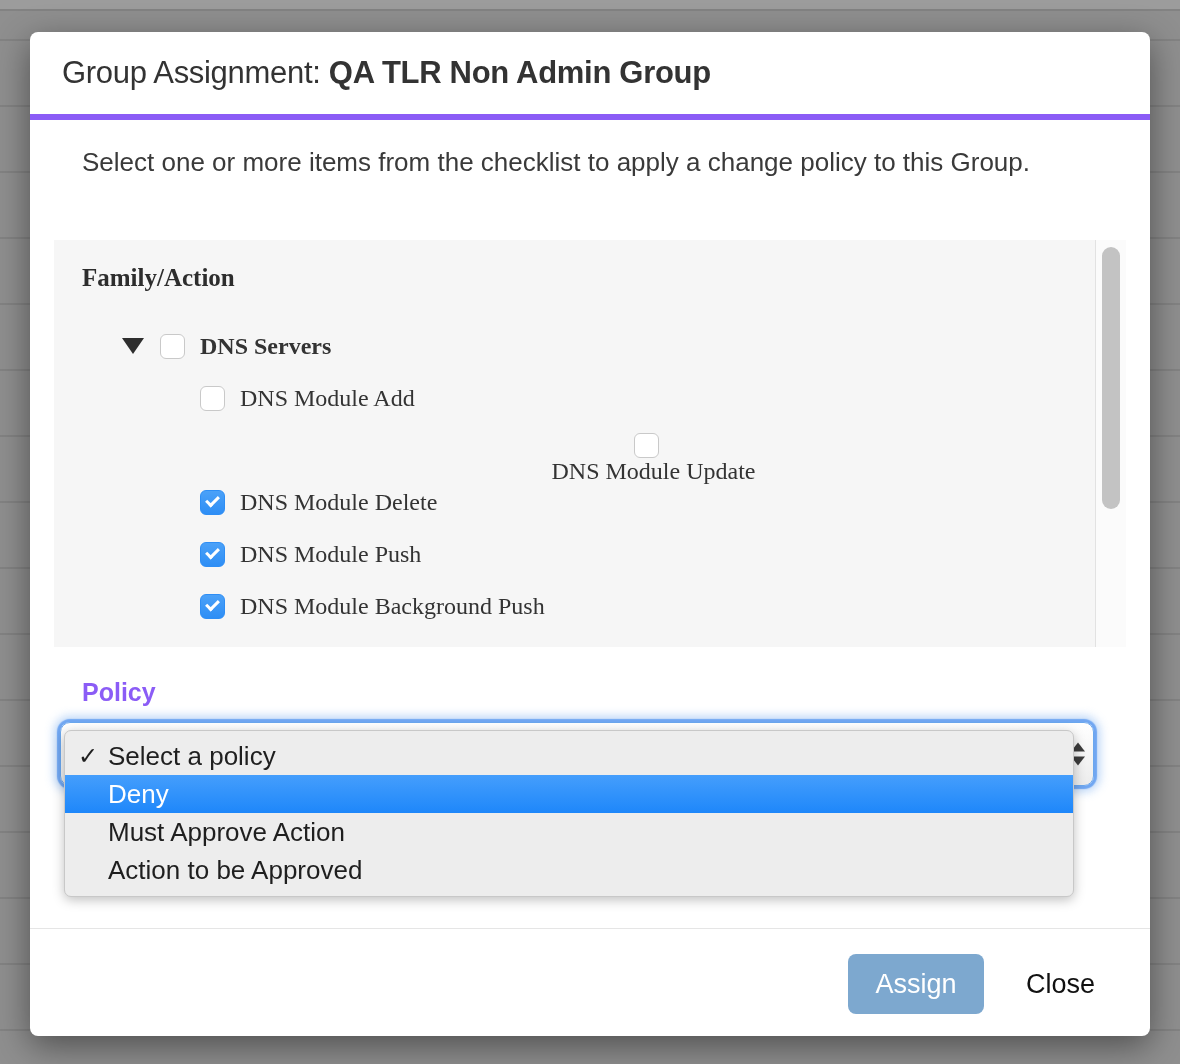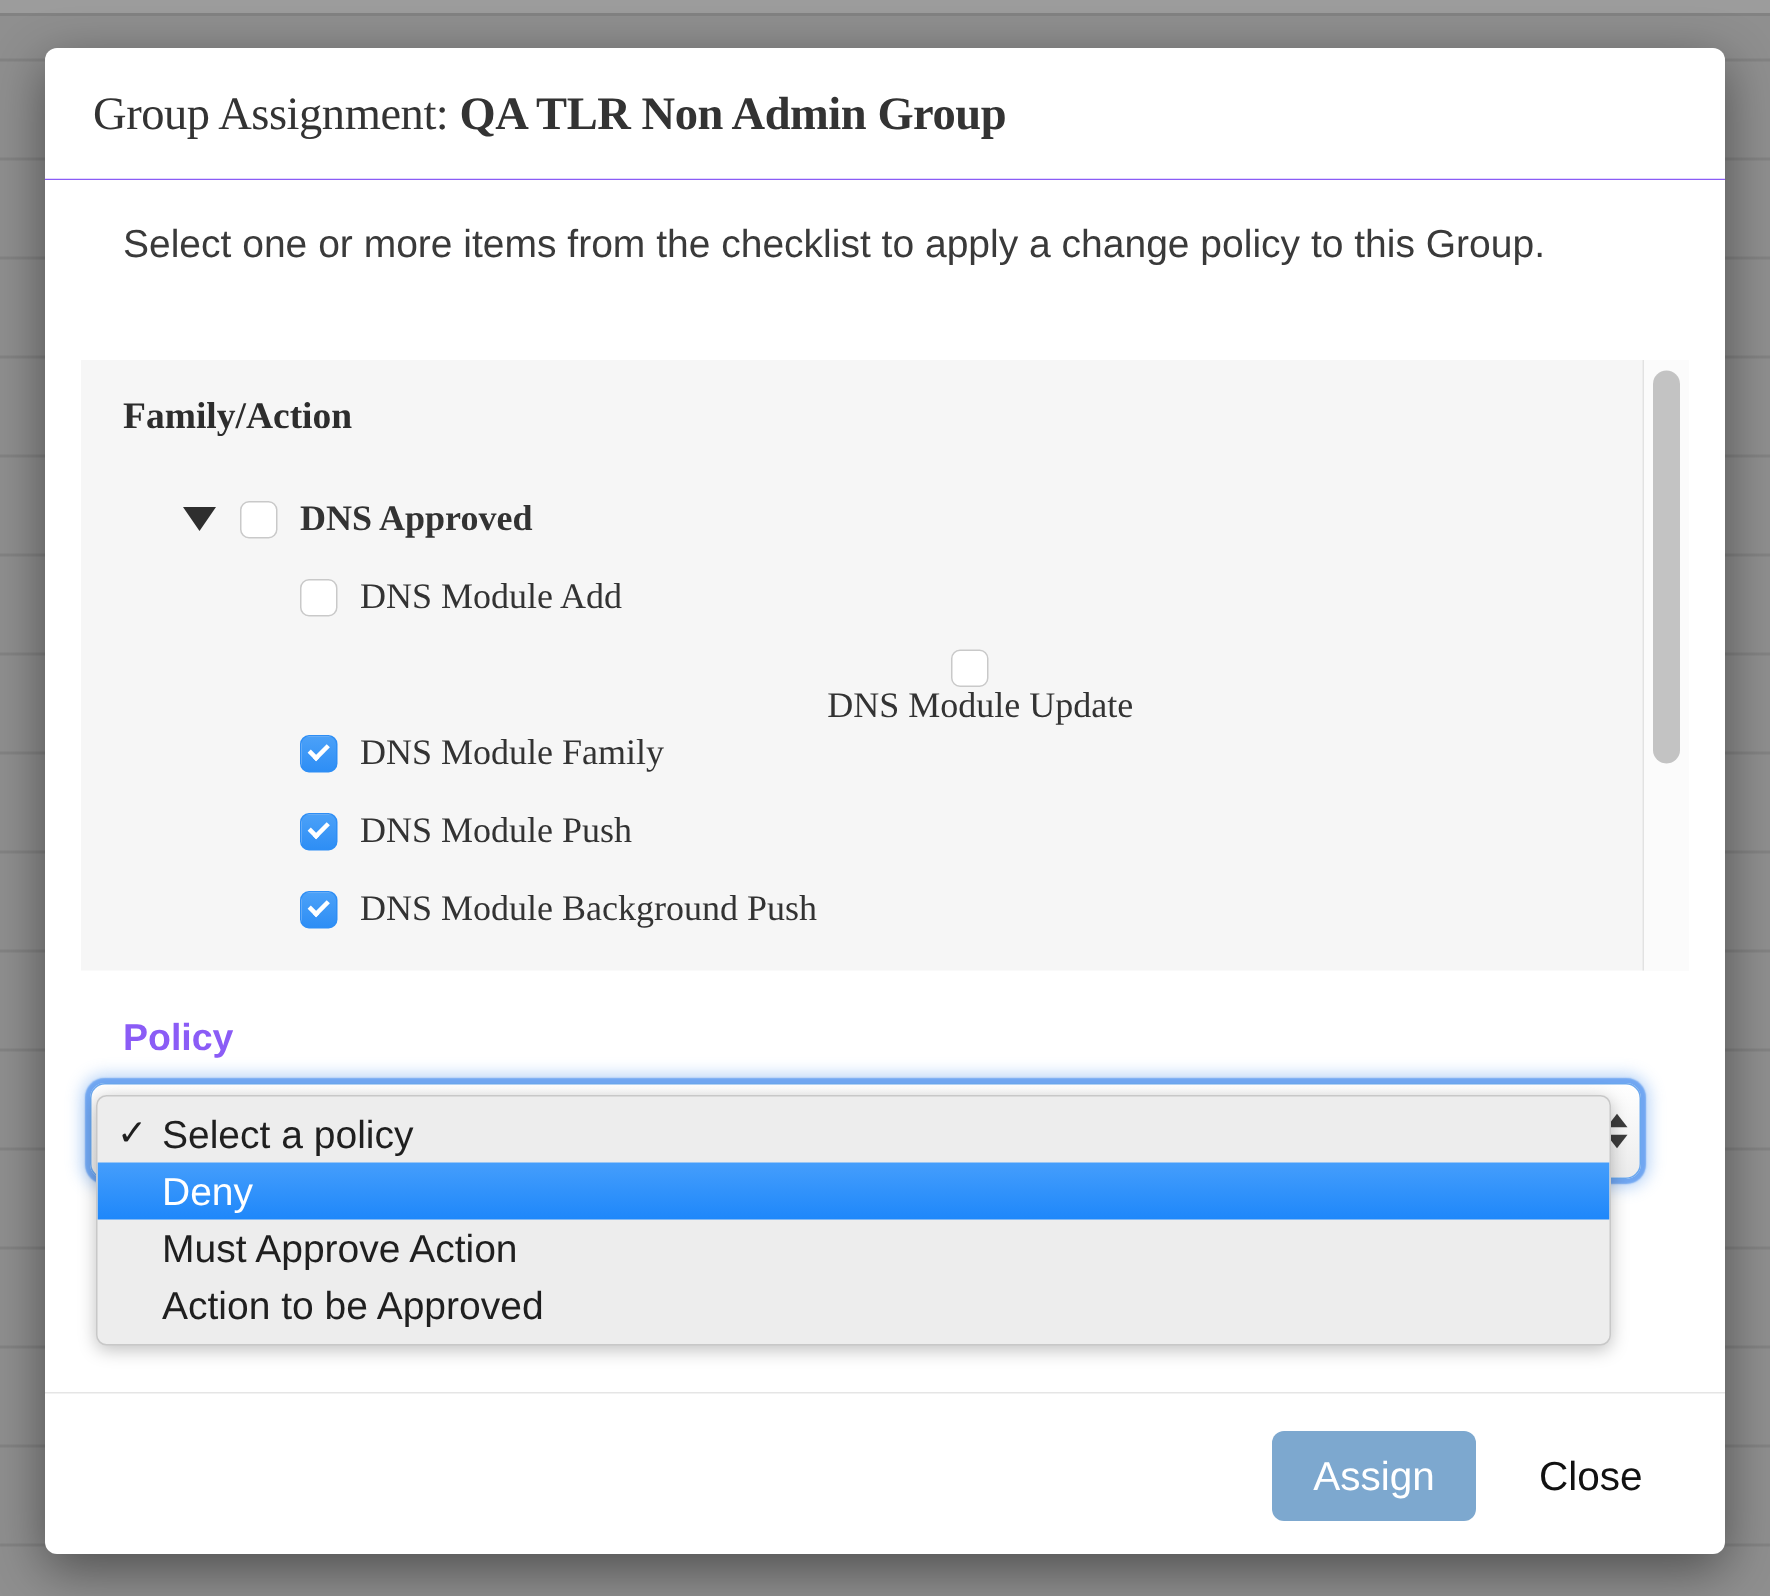--- a/index.html
+++ b/index.html
@@ -19,24 +19,23 @@
     background-position:0 0, 0 -25px;
   }
   
   .modal {
     position:absolute; left:30px; top:32px; width:1120px; height:1004px;
     background:#fff; border-radius:8px;
     box-shadow:0 10px 35px rgba(0,0,0,0.45);
   }
   .modal-header {
     position:absolute; top:0; left:0; right:0; height:88px;
-    border-bottom:1px solid #8b5cf6;
+    border-bottom:6px solid #8b5cf6;
     display:flex; align-items:center; padding-left:32px;
     border-radius:8px 8px 0 0;
-    font-family:Liberation Serif, serif;
   }
   .modal-title { font-size:31px; color:#333; letter-spacing:-0.3px; white-space:pre; }
   .title-prefix { font-weight:500; }
   .title-group { font-weight:700; }
   .modal-desc {
     position:absolute; top:110px; left:52px; width:960px;
     font-size:26px; line-height:40px; color:#3a3a3a;
   }
   
   .panel {
@@ -159,38 +158,38 @@
   </div>
 
   <div class="modal-desc">Select one or more items from the checklist to apply a change policy to this Group.</div>
 
   <div class="panel">
     <div class="panel-heading">Family/Action</div>
 
     <div class="tree-row row-1">
       <span class="tri"></span>
       <span class="cbx"></span>
-      <span class="tree-label bold">DNS Approved</span>
+      <span class="tree-label bold">DNS Servers</span>
     </div>
 
     <div class="tree-row row-2">
       <span class="cbx"></span>
       <span class="tree-label">DNS Module Add</span>
     </div>
 
     <div class="tree-row row-3">
       <span class="cbx"></span>
       <span class="tree-label">DNS Module Update</span>
     </div>
 
     <div class="tree-row row-4">
       <span class="cbx checked">
           <span class="tick"></span>
         </span>
-      <span class="tree-label">DNS Module Family</span>
+      <span class="tree-label">DNS Module Delete</span>
     </div>
 
     <div class="tree-row row-5">
       <span class="cbx checked">
           <span class="tick"></span>
         </span>
       <span class="tree-label">DNS Module Push</span>
     </div>
 
     <div class="tree-row row-6">

